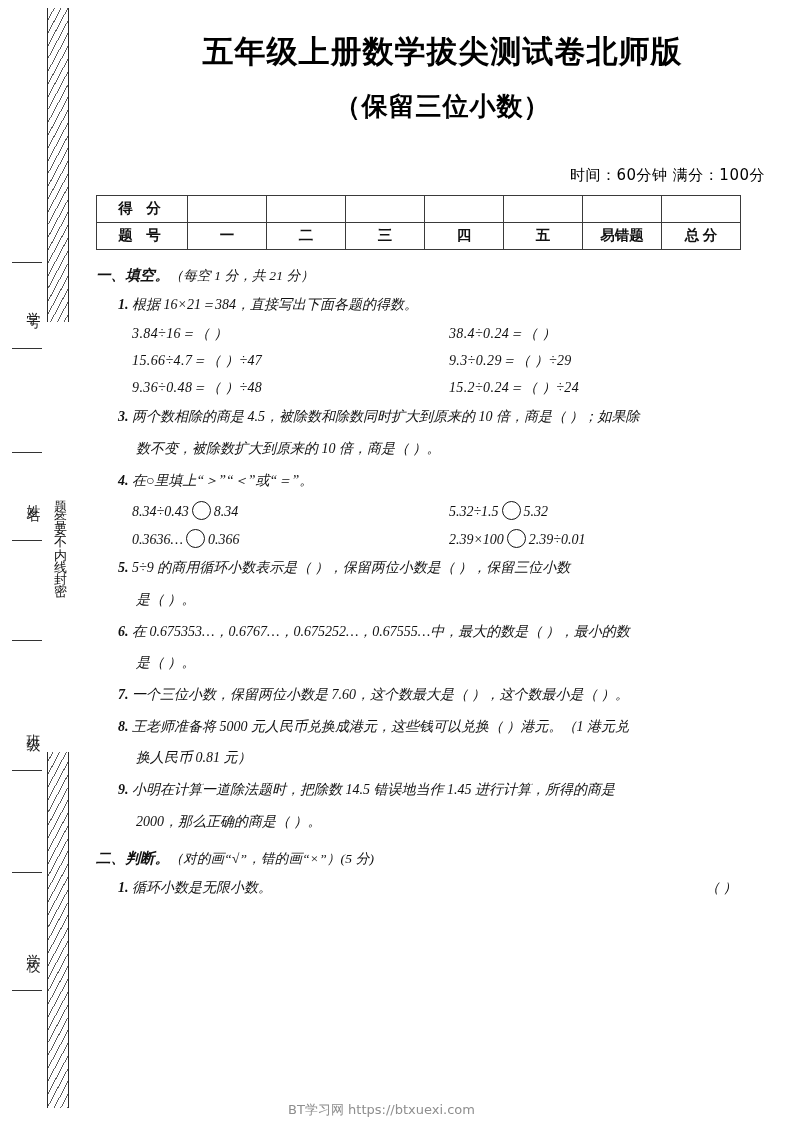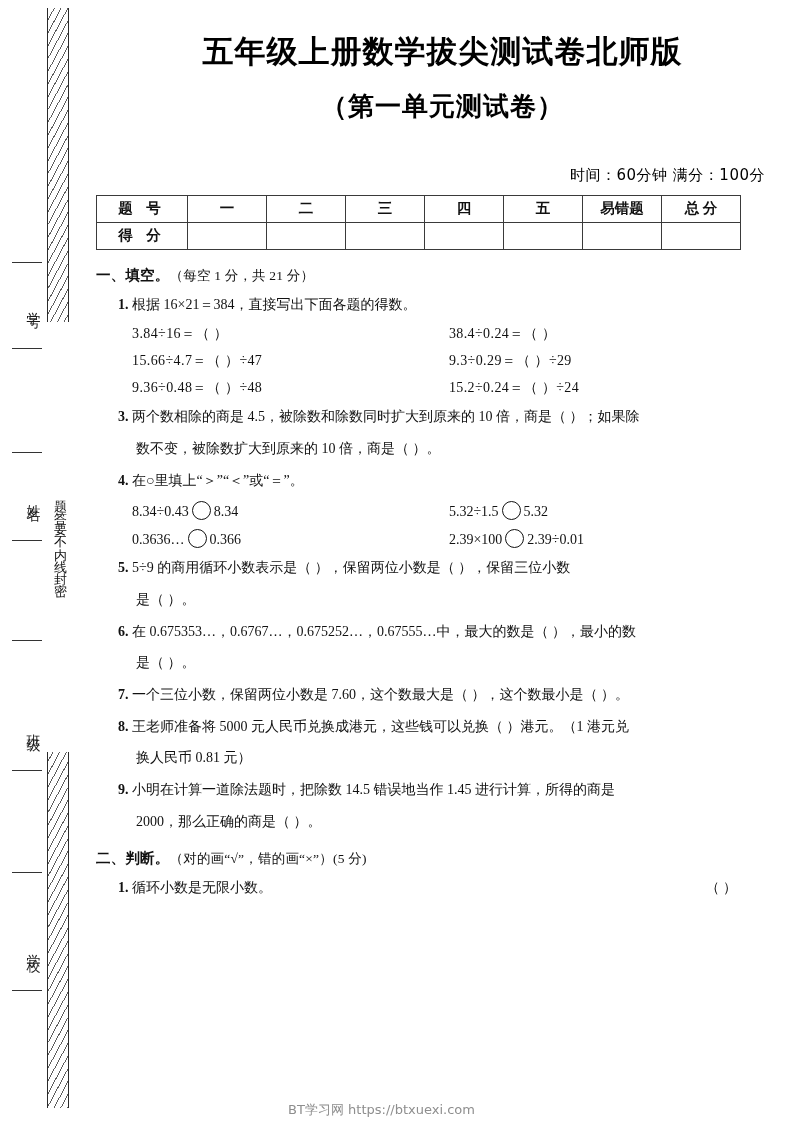--- a/index.html
+++ b/index.html
@@ -85,21 +85,21 @@
     font-family:"Liberation Serif","DejaVu Serif",serif;
     font-weight:bold;
     color:#111;
     padding:0;
   }
   table.score td.lead{width:90px;letter-spacing:5px;}
   table.score td.wide{width:78px;}
   table.score td.blank{font-weight:normal;}
 
   
-  .body{padding:0 56px 0 4px;}
+  .body{padding:0 56px 0 4px;font-style:italic;}
   .sec-head{
     font-size:14.5px;font-weight:bold;color:#111;
     margin:16px 0 2px 0;letter-spacing:0.2px;
     font-family:"Liberation Serif","DejaVu Serif",serif;
   }
   .sec-head .norm{font-weight:normal;font-size:13.5px;}
   .q{
     font-size:14px;margin:9px 0 0 22px;line-height:1.62;
     font-family:"Liberation Serif","DejaVu Serif",serif;
     color:#111;
@@ -156,46 +156,46 @@
     <div class="seal-rule" style="top:990px;height:1px;width:30px;left:4px;"></div>
   </div>
 
   <div class="seal-strip"></div>
   <div class="seal-words" style="top:322px;height:430px;">题答要不内线封密</div>
 </div>
 
 <div id="sheet">
 
   <h1 class="title">五年级上册数学拔尖测试卷北师版</h1>
-  <h2 class="subtitle">（第一单元测试卷）</h2>
+  <h2 class="subtitle">（保留三位小数）</h2>
   <p class="meta-line">时间：60分钟  满分：100分</p>
 
   <div class="score-wrap">
     <table class="score">
       <tbody>
           <tr>
+        <td class="lead">得 分</td>
+        <td class="blank"></td>
+        <td class="blank"></td>
+        <td class="blank"></td>
+        <td class="blank"></td>
+        <td class="blank"></td>
+        <td class="blank"></td>
+        <td class="blank"></td>
+      </tr>
+      <tr>
         <td class="lead">题 号</td>
         <td>一</td>
         <td>二</td>
         <td>三</td>
         <td>四</td>
         <td>五</td>
         <td class="wide">易错题</td>
         <td class="wide">总 分</td>
       </tr>
-      <tr>
-        <td class="lead">得 分</td>
-        <td class="blank"></td>
-        <td class="blank"></td>
-        <td class="blank"></td>
-        <td class="blank"></td>
-        <td class="blank"></td>
-        <td class="blank"></td>
-        <td class="blank"></td>
-      </tr>
     </tbody>
       </table>
   </div>
 
   <div class="body">
 
     <p class="sec-head">
       <span>一、填空。</span><span class="norm">（每空 1 分，共 21 分）</span>
     </p>
 

